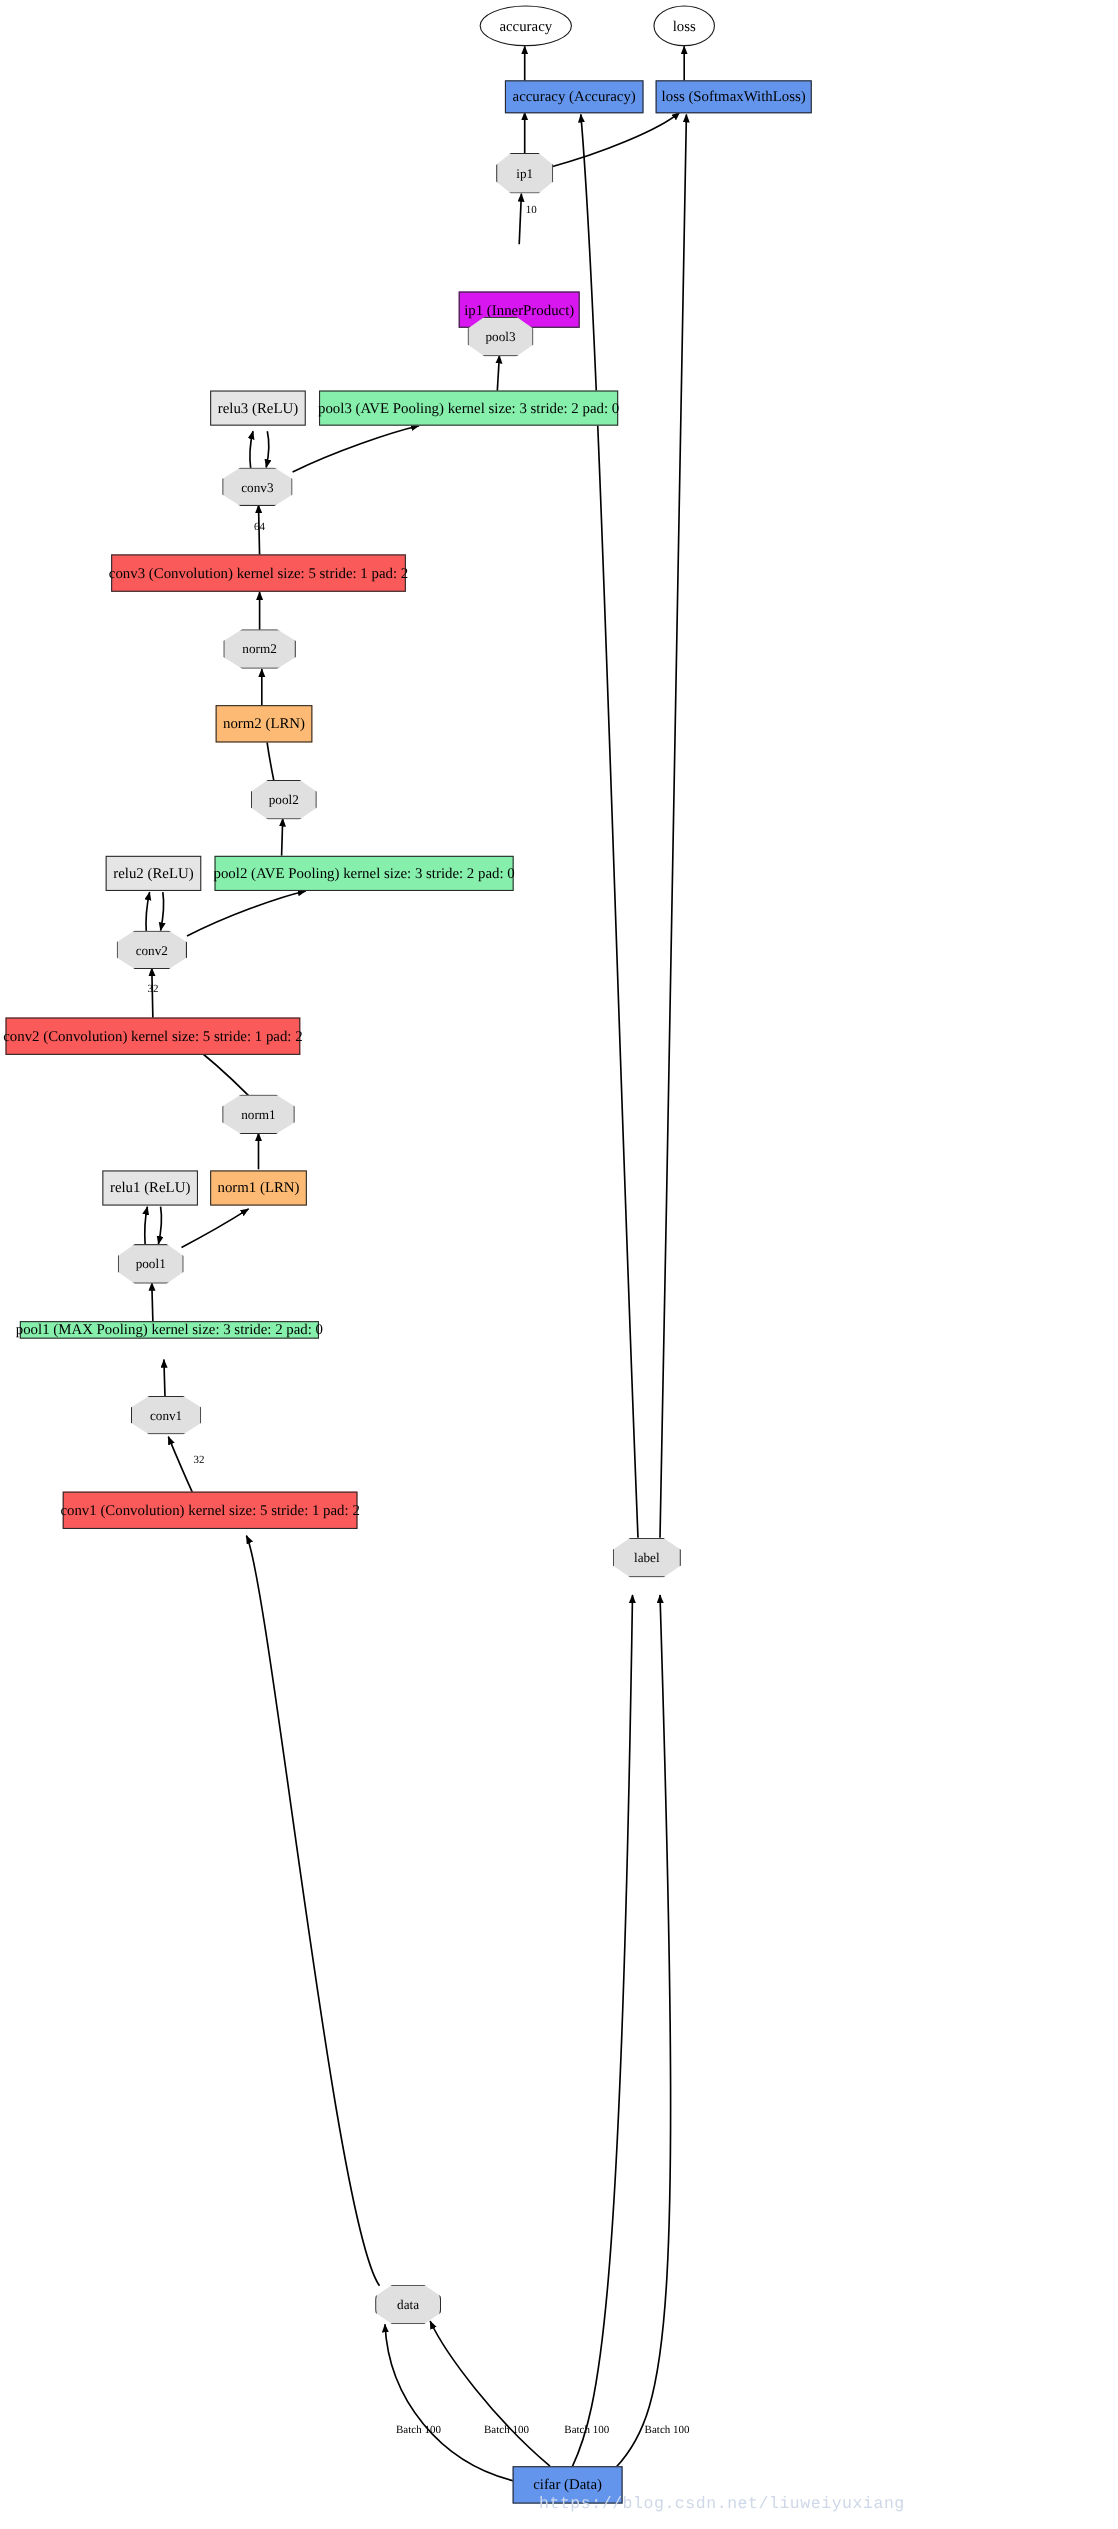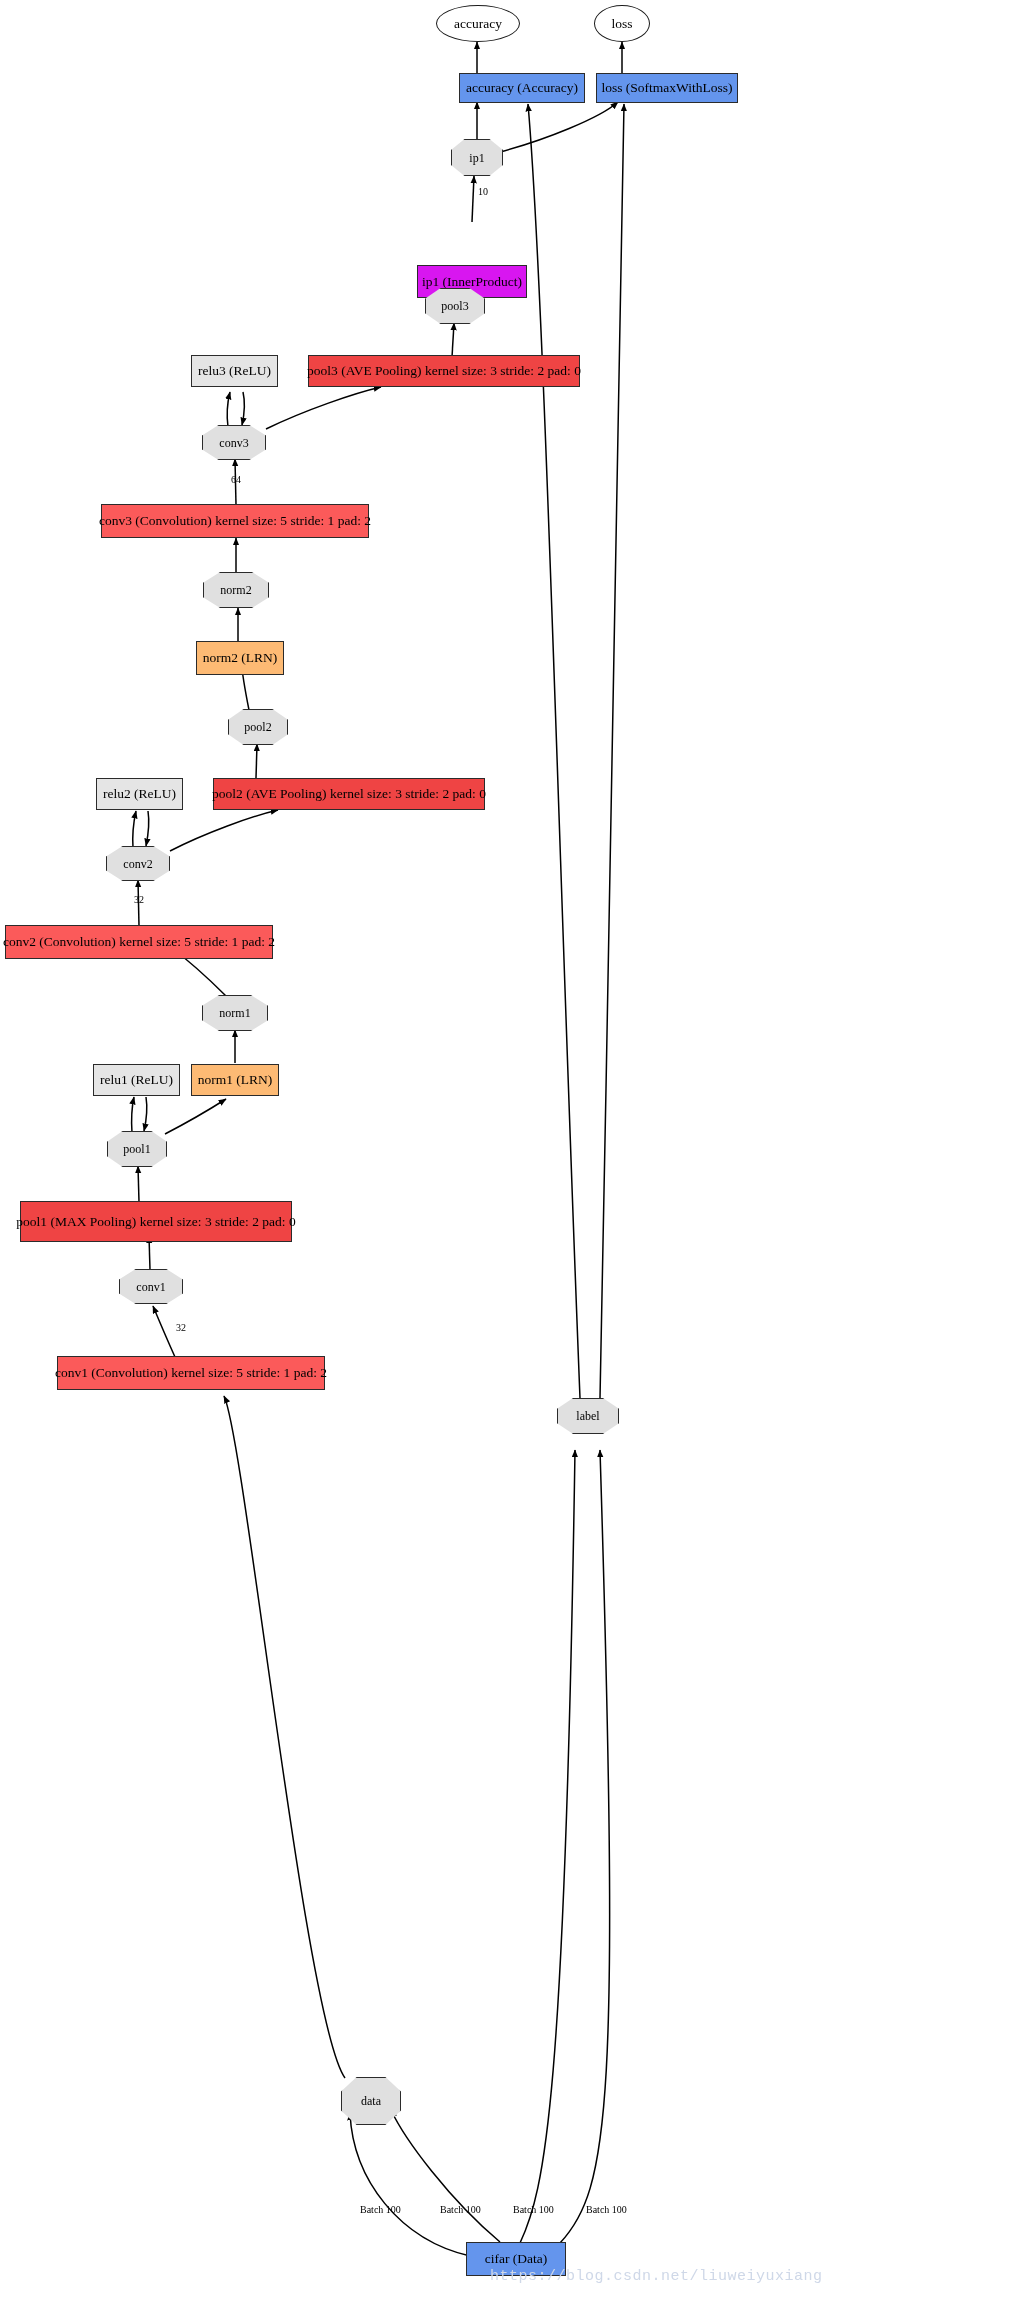--- a/index.html
+++ b/index.html
@@ -9,21 +9,21 @@
   #canvas{position:absolute;left:0;top:0;width:1016px;height:2299px;}
   svg#edges{position:absolute;left:0;top:0;width:1016px;height:2299px;pointer-events:none;}
 
   .node{position:absolute;box-sizing:border-box;display:flex;
         align-items:center;justify-content:center;text-align:center;
         color:#000;white-space:nowrap;line-height:1;}
 
   
   .box{border:1.3px solid #2b2b2b;font-size:13.5px;}
   .box.conv{background:#fb5a5a;}
-  .box.pool{background:#ef4444;margin-left:18px;}
+  .box.pool{background:#86efac;}
   .box.relu{background:#e5e5e5;}
   .box.lrn {background:#fdba74;}
   .box.ip  {background:#d816f0;}
   .box.out {background:#6495ed;margin-left:44px;}
   .box.data{background:#6495ed;}
 
   
   .oct{background:#e0e0e0;border:1.3px solid #2b2b2b;font-size:12px;
        clip-path:polygon(26% 0%,74% 0%,100% 30%,100% 70%,74% 100%,26% 100%,0% 70%,0% 30%);}
 
@@ -196,38 +196,38 @@
     <span>relu1 (ReLU)</span>
   </div>
   <div class="node box lrn" style="left:191px;top:1064px;width:88px;height:32px;">
     <span>norm1 (LRN)</span>
   </div>
 
   <div class="node oct" style="left:107px;top:1131px;width:60px;height:36px;">
     <span>pool1</span>
   </div>
 
-  <div class="node box pool" style="left:2px;top:1201px;width:272px;height:41px;">
+  <div class="node box pool" style="left:18px;top:1201px;width:272px;height:16px;">
     <span>pool1 (MAX Pooling) kernel size: 3 stride: 2 pad: 0</span>
   </div>
 
   <div class="node oct" style="left:119px;top:1269px;width:64px;height:35px;">
     <span>conv1</span>
   </div>
   <div class="elabel" style="left:176px;top:1322px;">32</div>
 
   <div class="node box conv" style="left:57px;top:1356px;width:268px;height:34px;">
     <span>conv1 (Convolution) kernel size: 5 stride: 1 pad: 2</span>
   </div>
 
   <div class="node oct" style="left:557px;top:1398px;width:62px;height:36px;">
     <span>label</span>
   </div>
 
-  <div class="node oct" style="left:341px;top:2077px;width:60px;height:48px;border-radius:14px;">
+  <div class="node oct" style="left:341px;top:2077px;width:60px;height:36px;border-radius:14px;">
     <span>data</span>
   </div>
 
   <div class="elabel" style="left:360px;top:2204px;">Batch 100</div>
   <div class="elabel" style="left:440px;top:2204px;">Batch 100</div>
   <div class="elabel" style="left:513px;top:2204px;">Batch 100</div>
   <div class="elabel" style="left:586px;top:2204px;">Batch 100</div>
 
   <div class="node box data" style="left:466px;top:2242px;width:100px;height:34px;">
     <span>cifar (Data)</span>

